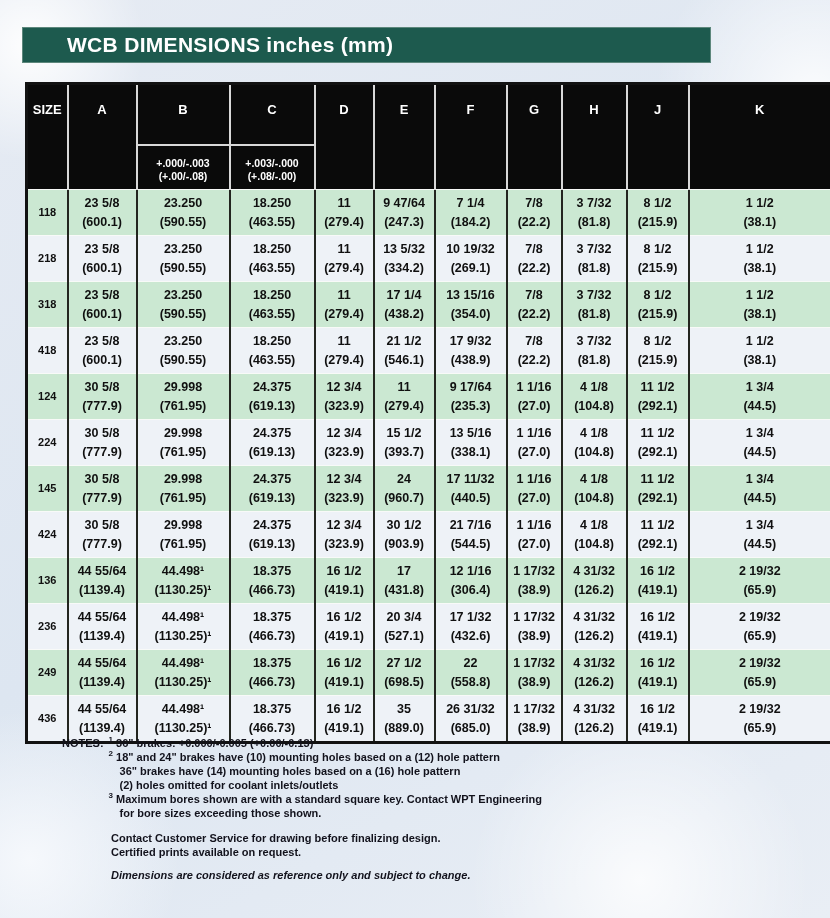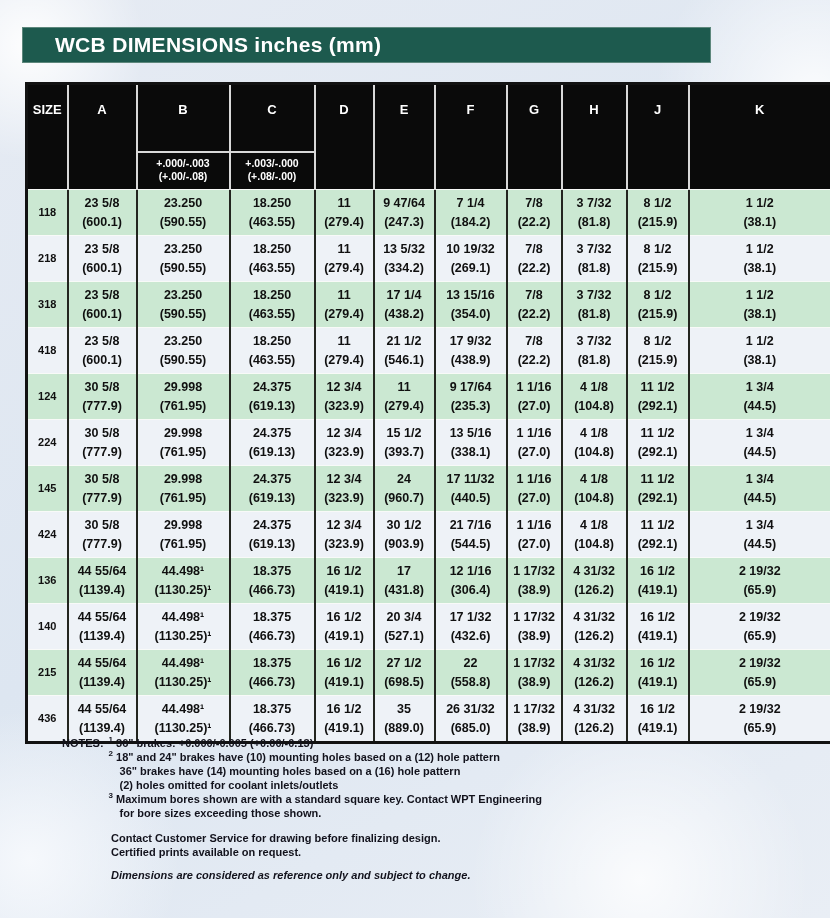--- a/index.html
+++ b/index.html
@@ -10,40 +10,40 @@
     background-image:
       radial-gradient(circle at 30px 45px, rgba(255,255,255,0.95) 0, rgba(255,255,255,0) 115px),
       radial-gradient(circle at 815px 95px, rgba(255,255,255,0.85) 0, rgba(255,255,255,0) 160px),
       radial-gradient(circle at 640px 880px, rgba(255,255,255,0.8) 0, rgba(255,255,255,0) 170px),
       radial-gradient(circle at 30px 860px, rgba(248,250,253,0.9) 0, rgba(255,255,255,0) 150px),
       linear-gradient(150deg,#e6ebf3 0%,#dde6f1 50%,#e9eef5 100%);
   }
   .banner{
     position:absolute;left:22px;top:27px;width:689px;height:36px;
     background:#1d5a4e;border:1px solid #5d877c;box-sizing:border-box;
-    display:flex;align-items:center;padding-left:32px;
+    display:flex;align-items:center;padding-left:44px;
   }
   .banner .title{color:#ffffff;font-weight:bold;font-size:21px;letter-spacing:0.3px;white-space:nowrap;}
 
   table.dim-table{
     position:absolute;left:25px;top:82px;width:805px;
     border-collapse:collapse;table-layout:fixed;
     border:3px solid #121212;
   }
   thead th{
     background:#0a0a0a;height:104px;vertical-align:top;position:relative;
     color:#ffffff;font-size:13px;font-weight:bold;text-align:center;
     border-left:2px solid #d9d9d9;padding:0;
   }
   thead th:first-child{border-left:none;}
   .col-letter{margin-top:17px;}
   .tol{
     position:absolute;left:0;right:0;bottom:0;
     border-top:2px solid #d9d9d9;
-    padding:4px 0 5px;font-size:10.5px;line-height:1.3;font-weight:bold;color:#ffffff;
+    padding:11px 0 5px;font-size:10.5px;line-height:1.3;font-weight:bold;color:#ffffff;
   }
   tbody td{
     height:45px;text-align:center;vertical-align:middle;
     border-left:2px solid #23251f;
     font-weight:bold;font-size:12.5px;color:#101010;line-height:1.5;
     padding:0;
   }
   tbody td:first-child{border-left:none;font-size:11px;}
   tbody tr{border-top:1px solid #f8faf8;}
   tr.green td{background:#cbe8d2;}
@@ -510,21 +510,21 @@
           <td>
             <div class="in">16 1/2</div>
             <div class="mm">(419.1)</div>
           </td>
           <td>
             <div class="in">2 19/32</div>
             <div class="mm">(65.9)</div>
           </td>
         </tr>
         <tr class="white">
-          <td class="size-cell">140</td>
+          <td class="size-cell">236</td>
           <td>
             <div class="in">44 55/64</div>
             <div class="mm">(1139.4)</div>
           </td>
           <td>
             <div class="in">44.498¹</div>
             <div class="mm">(1130.25)¹</div>
           </td>
           <td>
             <div class="in">18.375</div>
@@ -553,21 +553,21 @@
           <td>
             <div class="in">16 1/2</div>
             <div class="mm">(419.1)</div>
           </td>
           <td>
             <div class="in">2 19/32</div>
             <div class="mm">(65.9)</div>
           </td>
         </tr>
         <tr class="green">
-          <td class="size-cell">215</td>
+          <td class="size-cell">249</td>
           <td>
             <div class="in">44 55/64</div>
             <div class="mm">(1139.4)</div>
           </td>
           <td>
             <div class="in">44.498¹</div>
             <div class="mm">(1130.25)¹</div>
           </td>
           <td>
             <div class="in">18.375</div>

